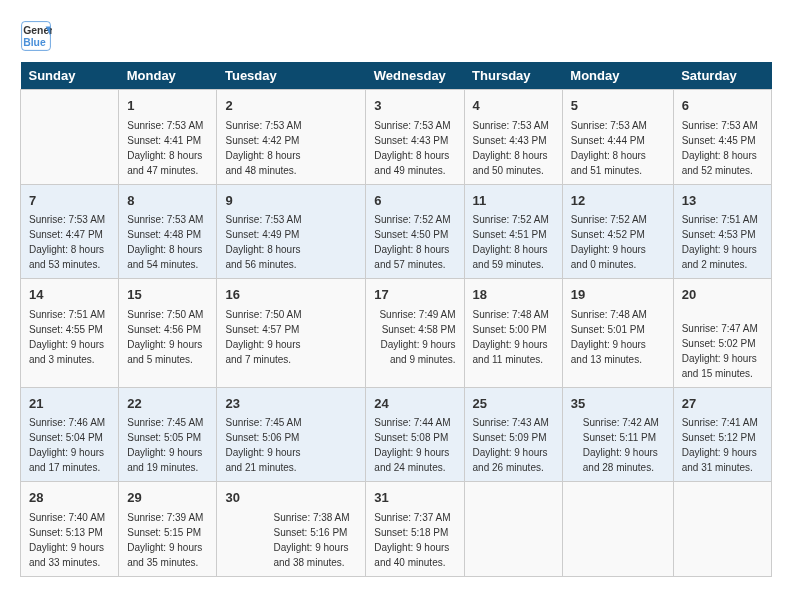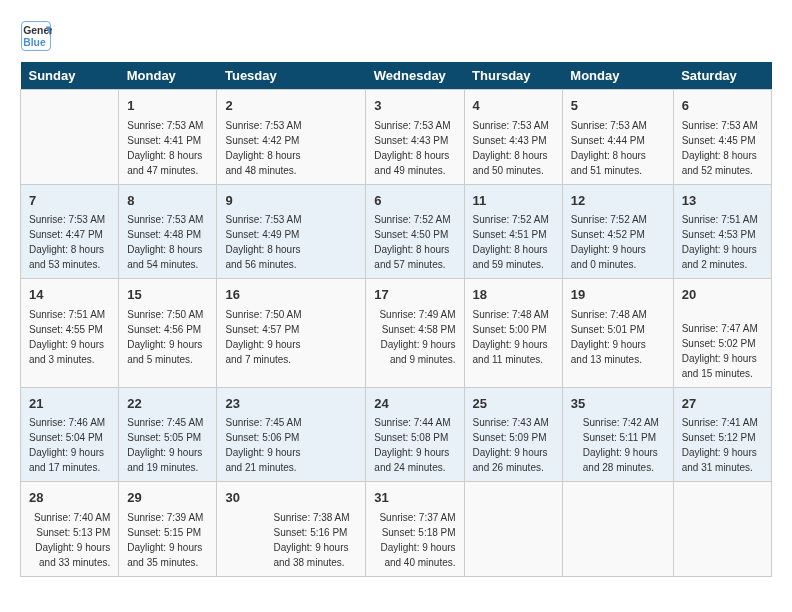--- a/index.html
+++ b/index.html
@@ -303,42 +303,42 @@
           <div class="day-number">27</div>
           <div class="day-info" style="white-space: pre-line;">Sunrise: 7:41 AM
 Sunset: 5:12 PM
 Daylight: 9 hours
 and 31 minutes.</div>
         </td>
       </tr>
       <tr>
         <td>
           <div class="day-number">28</div>
-          <div class="day-info" style="white-space: pre-line; text-align: right;">Sunrise: 7:40 AM
+          <div class="day-info" style="white-space: pre-line;">Sunrise: 7:40 AM
 Sunset: 5:13 PM
 Daylight: 9 hours
 and 33 minutes.</div>
         </td>
         <td>
           <div class="day-number">29</div>
           <div class="day-info" style="white-space: pre-line;">Sunrise: 7:39 AM
 Sunset: 5:15 PM
 Daylight: 9 hours
 and 35 minutes.</div>
         </td>
         <td>
           <div class="day-number">30</div>
           <div class="day-info" style="white-space: pre-line; margin-left: 48px;">Sunrise: 7:38 AM
 Sunset: 5:16 PM
 Daylight: 9 hours
 and 38 minutes.</div>
         </td>
         <td>
           <div class="day-number">31</div>
-          <div class="day-info" style="white-space: pre-line; text-align: right;">Sunrise: 7:37 AM
+          <div class="day-info" style="white-space: pre-line;">Sunrise: 7:37 AM
 Sunset: 5:18 PM
 Daylight: 9 hours
 and 40 minutes.</div>
         </td>
         <td class="empty-cell"></td>
         <td class="empty-cell"></td>
         <td class="empty-cell"></td>
       </tr>
     </tbody>
 </table>

